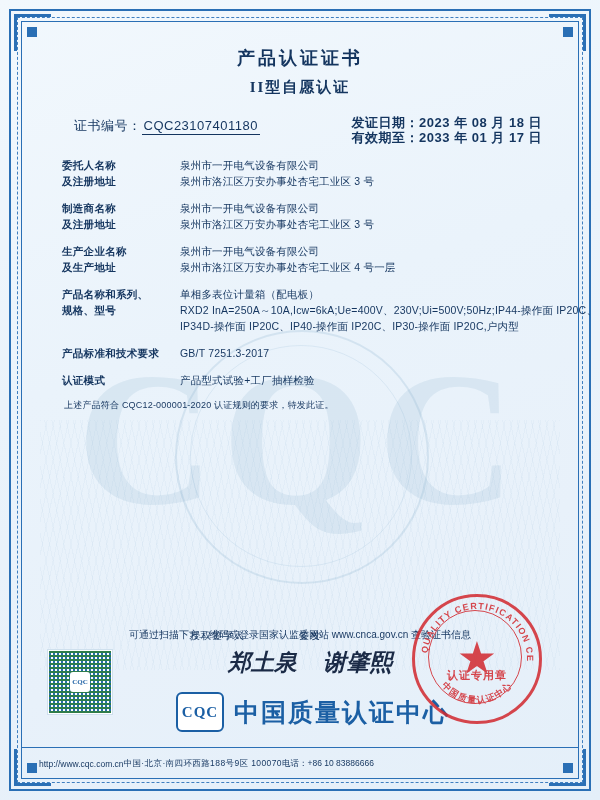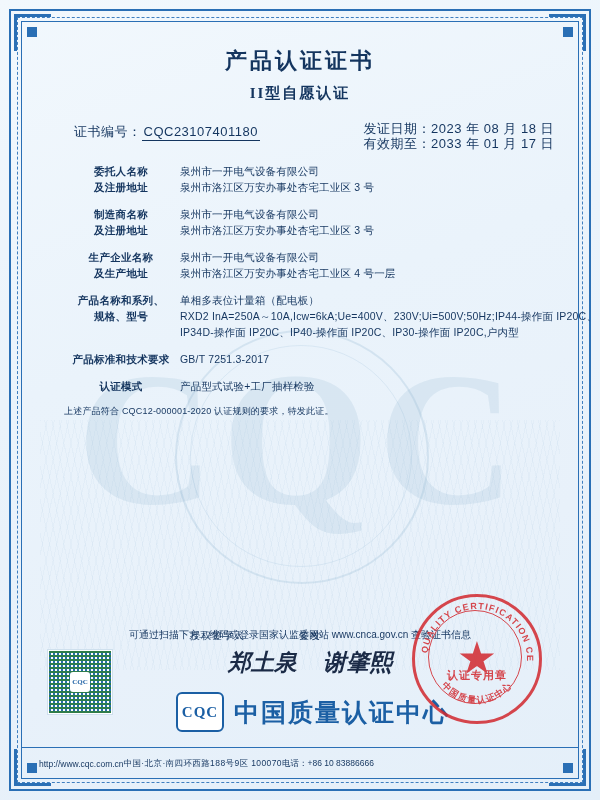--- a/index.html
+++ b/index.html
@@ -98,21 +98,21 @@
   }
 
   
   .content {
     position: absolute;
     left: 30px; top: 30px; right: 30px; bottom: 30px;
   }
   .title {
     text-align: center;
     font-family: Liberation Mono, monospace;
-    font-size: 22px;
+    font-size: 18px;
     font-weight: bold;
     color: #14355f;
     letter-spacing: 3px;
     margin-top: 16px;
   }
   .subtitle {
     text-align: center;
     font-family: "Liberation Serif", serif;
     font-size: 15px;
     font-weight: bold;
@@ -128,25 +128,26 @@
     color: #14355f;
   }
   .meta-left {
     position: absolute;
     left: 44px;
     top: 2px;
     letter-spacing: 0.5px;
   }
   .meta-right {
     position: absolute;
-    right: 16px;
+    right: 28px;
     top: 0px;
     text-align: right;
     line-height: 15px;
     letter-spacing: 0.5px;
+    font-weight: bold;
   }
   .underline {
     border-bottom: 1px solid #14355f;
     padding: 0 2px 1px 2px;
     display: inline-block;
   }
 
   
   .fields {
     margin-top: 8px;
@@ -158,21 +159,20 @@
     margin-bottom: 11px;
   }
   .field-label {
     width: 118px;
     flex: 0 0 118px;
     font-size: 10.5px;
     font-weight: bold;
     color: #14355f;
     line-height: 16px;
     letter-spacing: 0.3px;
-    text-align: center;
   }
   .field-label div { white-space: nowrap; }
   .field-value {
     flex: 1;
     font-size: 10.5px;
     color: #14355f;
     line-height: 16px;
     letter-spacing: 0.2px;
   }
   .field-value div { white-space: nowrap; }

